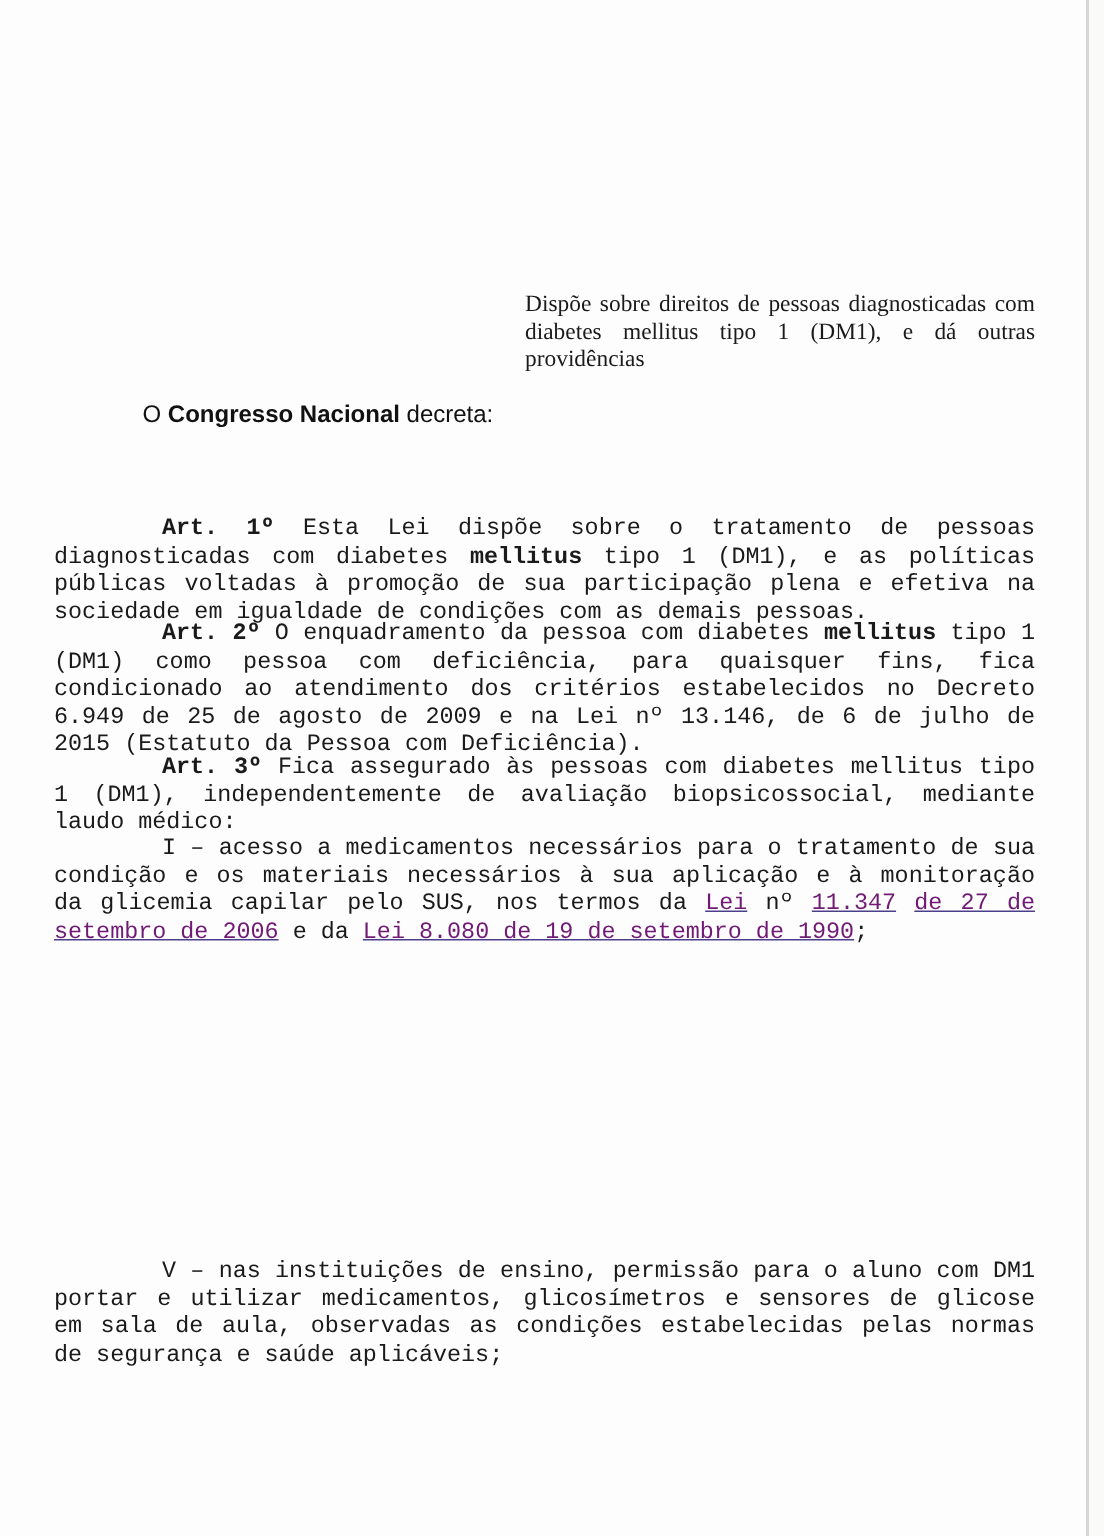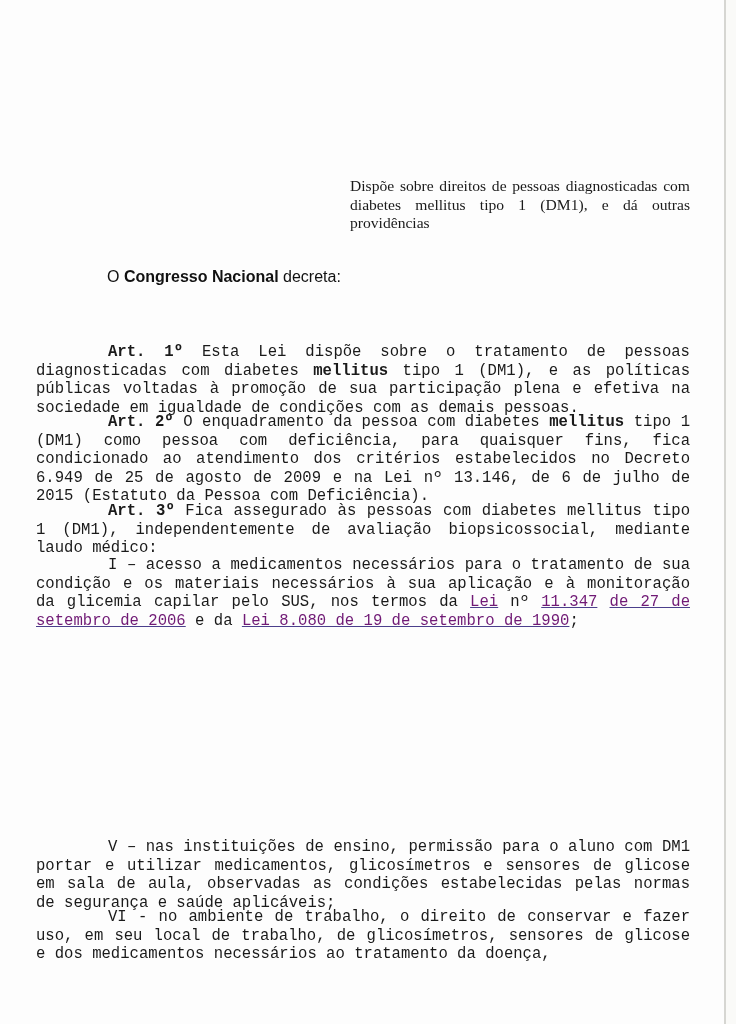--- a/index.html
+++ b/index.html
@@ -34,28 +34,28 @@
     }
     .serif {
       font-family: "Liberation Serif", "DejaVu Serif", serif;
       color: #1a1a1a;
       font-size: 15.6px;
       line-height: 18.6px;
     }
     .summary {
       position: absolute;
       left: 350px;
-      top: 177px;
+      top: 194px;
       width: 340px;
       text-align: justify;
       text-align-last: left;
     }
     .enact {
       position: absolute;
-      left: 107px;
+      left: 95px;
       top: 268px;
       font-family: "Liberation Sans", "DejaVu Sans", sans-serif;
       font-size: 16px;
       color: #111;
     }
     .enact b { font-weight: bold; }
     .para {
       position: absolute;
       left: 36px;
       width: 654px;
@@ -87,17 +87,16 @@
 
   <div class="para serif last-left" style="top:502px;"><b>Art. 3º</b><span> Fica assegurado às pessoas com diabetes mellitus tipo 1 (DM1), independentemente de avaliação biopsicossocial, mediante laudo médico:</span></div>
 
   <div class="para serif last-left" style="top:556px;"><span>I</span><span> – acesso a medicamentos necessários para o tratamento de sua condição e os materiais necessários à sua aplicação e à monitoração da glicemia capilar pelo SUS, nos termos da </span><span class="link">Lei</span><span> nº </span><span class="link">11.347</span><span> </span><span class="link">de 27 de setembro de 2006</span><span> e da </span><span class="link">Lei 8.080 de 19 de setembro de 1990</span><span>;</span></div>
 
 
 
 
   <div class="para serif last-left" style="top:838px;"><span>V</span><span> – nas instituições de ensino, permissão para o aluno com DM1 portar e utilizar medicamentos, glicosímetros e sensores de glicose em sala de aula, observadas as condições estabelecidas pelas normas de segurança e saúde aplicáveis;</span></div>
 
-  <div class="para serif last-left" style="top:908px;"><span>VI</span><span> - no ambiente de trabalho, o direito de conservar e fazer uso, em seu local de trabalho, de glicosímetros, sensores de glicose e dos medicamentos necessários ao tratamento da doença,</span></div>
 
 </div>
 <div class="edge"></div>
 <div class="edge2"></div>
 
 </body></html>

